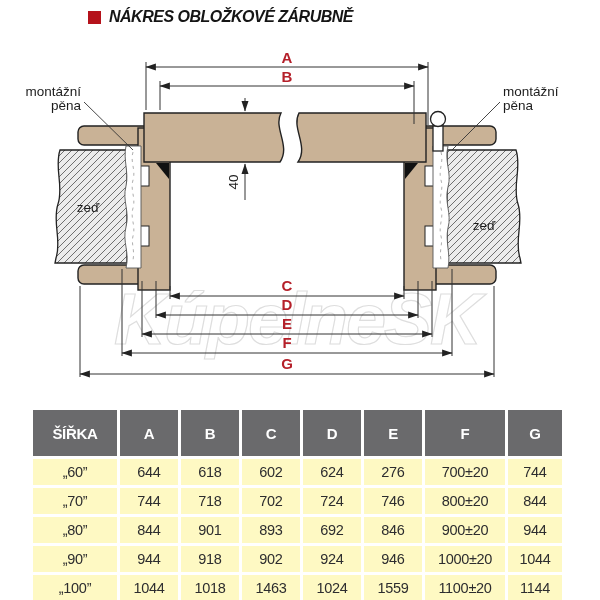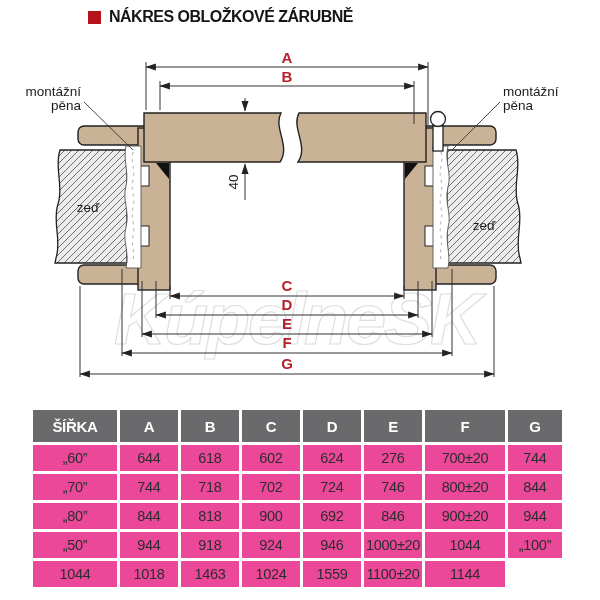--- a/index.html
+++ b/index.html
@@ -2,34 +2,34 @@
 <html><head>
 <meta charset="utf-8">
 <style>
   html,body{margin:0;padding:0;}
   .page{
     position:relative;width:600px;height:600px;background:#ffffff;
     font-family:"Liberation Sans",sans-serif;overflow:hidden;
   }
   .header{position:absolute;top:8px;left:88px;display:flex;align-items:center;gap:8px;}
   .bullet{width:13px;height:13px;background:#b5121b;}
-  .title{margin:0;font-size:16px;font-weight:bold;letter-spacing:-0.5px;color:#151515;white-space:nowrap;}
+  .title{margin:0;font-size:16px;font-weight:bold;letter-spacing:-0.5px;color:#151515;white-space:nowrap;font-style:italic;}
   .diagram{position:absolute;top:40px;left:0;}
   .dims-table{
     position:absolute;left:33px;top:410px;
     display:grid;
     grid-template-columns:84px 58px 58px 58px 58px 58px 80px 54px;
     grid-auto-rows:min-content;gap:3px;
   }
   .th{
     background:#6a6a6c;color:#ffffff;font-weight:bold;font-size:15px;
-    height:32px;display:flex;align-items:center;justify-content:center;letter-spacing:-0.3px;
+    height:46px;display:flex;align-items:center;justify-content:center;letter-spacing:-0.3px;
   }
   .td{
-    background:#ec4899;color:#2d2d2f;font-size:14.5px;
+    background:#fef9c3;color:#2d2d2f;font-size:14.5px;
     height:26px;display:flex;align-items:center;justify-content:center;letter-spacing:-0.3px;
   }
   svg text{font-family:"Liberation Sans",sans-serif;}
   .dim-letter{font-weight:bold;font-size:15px;fill:#b5202a;}
   .note{font-size:13.5px;fill:#1c1c1c;}
   .thin{stroke:#333;stroke-width:1;fill:none;}
 </style>
 </head>
 <body>
 
@@ -181,30 +181,31 @@
     <div class="td">744</div>
     <div class="td">718</div>
     <div class="td">702</div>
     <div class="td">724</div>
     <div class="td">746</div>
     <div class="td">800±20</div>
     <div class="td">844</div>
 
     <div class="td">„80”</div>
     <div class="td">844</div>
-    <div class="td">818</div>
-    <div class="td">900</div>
+    <div class="td">901</div>
+    <div class="td">893</div>
     <div class="td">692</div>
     <div class="td">846</div>
     <div class="td">900±20</div>
     <div class="td">944</div>
 
-    <div class="td">„50”</div>
+    <div class="td">„90”</div>
     <div class="td">944</div>
     <div class="td">918</div>
+    <div class="td">902</div>
     <div class="td">924</div>
     <div class="td">946</div>
     <div class="td">1000±20</div>
     <div class="td">1044</div>
 
     <div class="td">„100”</div>
     <div class="td">1044</div>
     <div class="td">1018</div>
     <div class="td">1463</div>
     <div class="td">1024</div>

